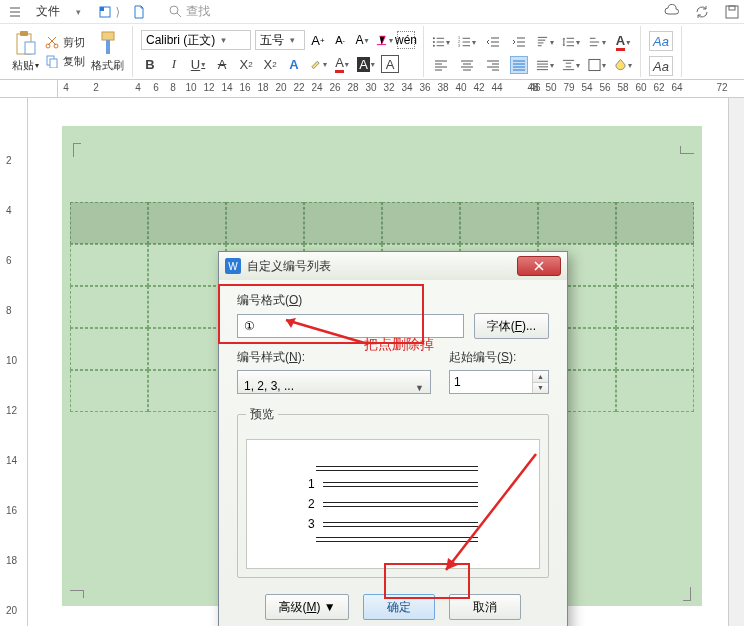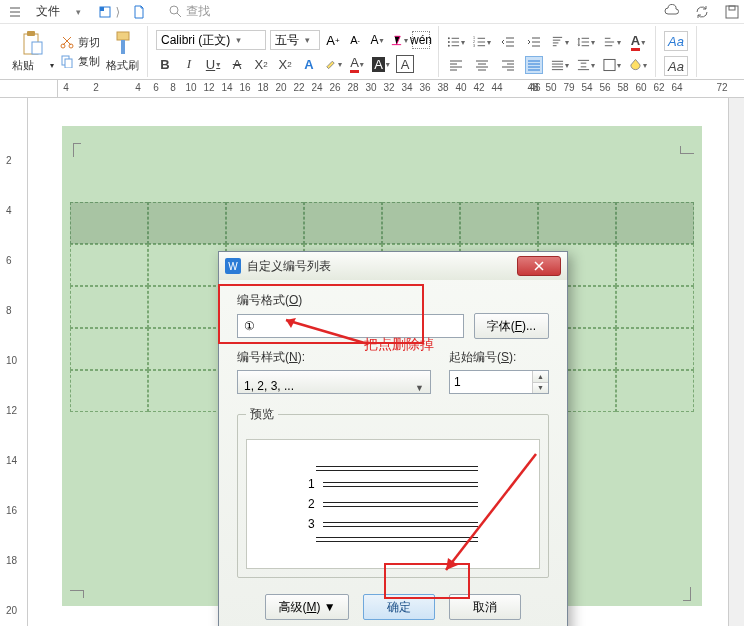--- a/index.html
+++ b/index.html
@@ -143,21 +143,21 @@
 </div>
 
 <div class="ribbon">
   <div class="rgroup">
     <div class="rcol">
       <svg width="22" height="26" viewBox="0 0 22 26">
           <rect x="2" y="4" width="14" height="20" fill="#fff" stroke="#c59a4a"></rect>
           <rect x="5" y="1" width="8" height="5" rx="1" fill="#c59a4a"></rect>
           <rect x="10" y="12" width="10" height="12" fill="#fff" stroke="#6aa0de"></rect>
         </svg>
-      <small style="display:flex;align-items:center;gap:16px;">
+      <small style="display:flex;align-items:center;gap:1px;">
           <span>粘贴</span>
           <span style="font-size:8px">▾</span>
         </small>
     </div>
     <div class="rcolv">
       <div class="ritem">
           <svg viewBox="0 0 14 14">
             <path d="M3 2l8 8M11 2l-8 8" stroke="#d97a2e"></path>
             <circle cx="3" cy="11" r="2" fill="none" stroke="#d97a2e"></circle>
             <circle cx="11" cy="11" r="2" fill="none" stroke="#d97a2e"></circle>

